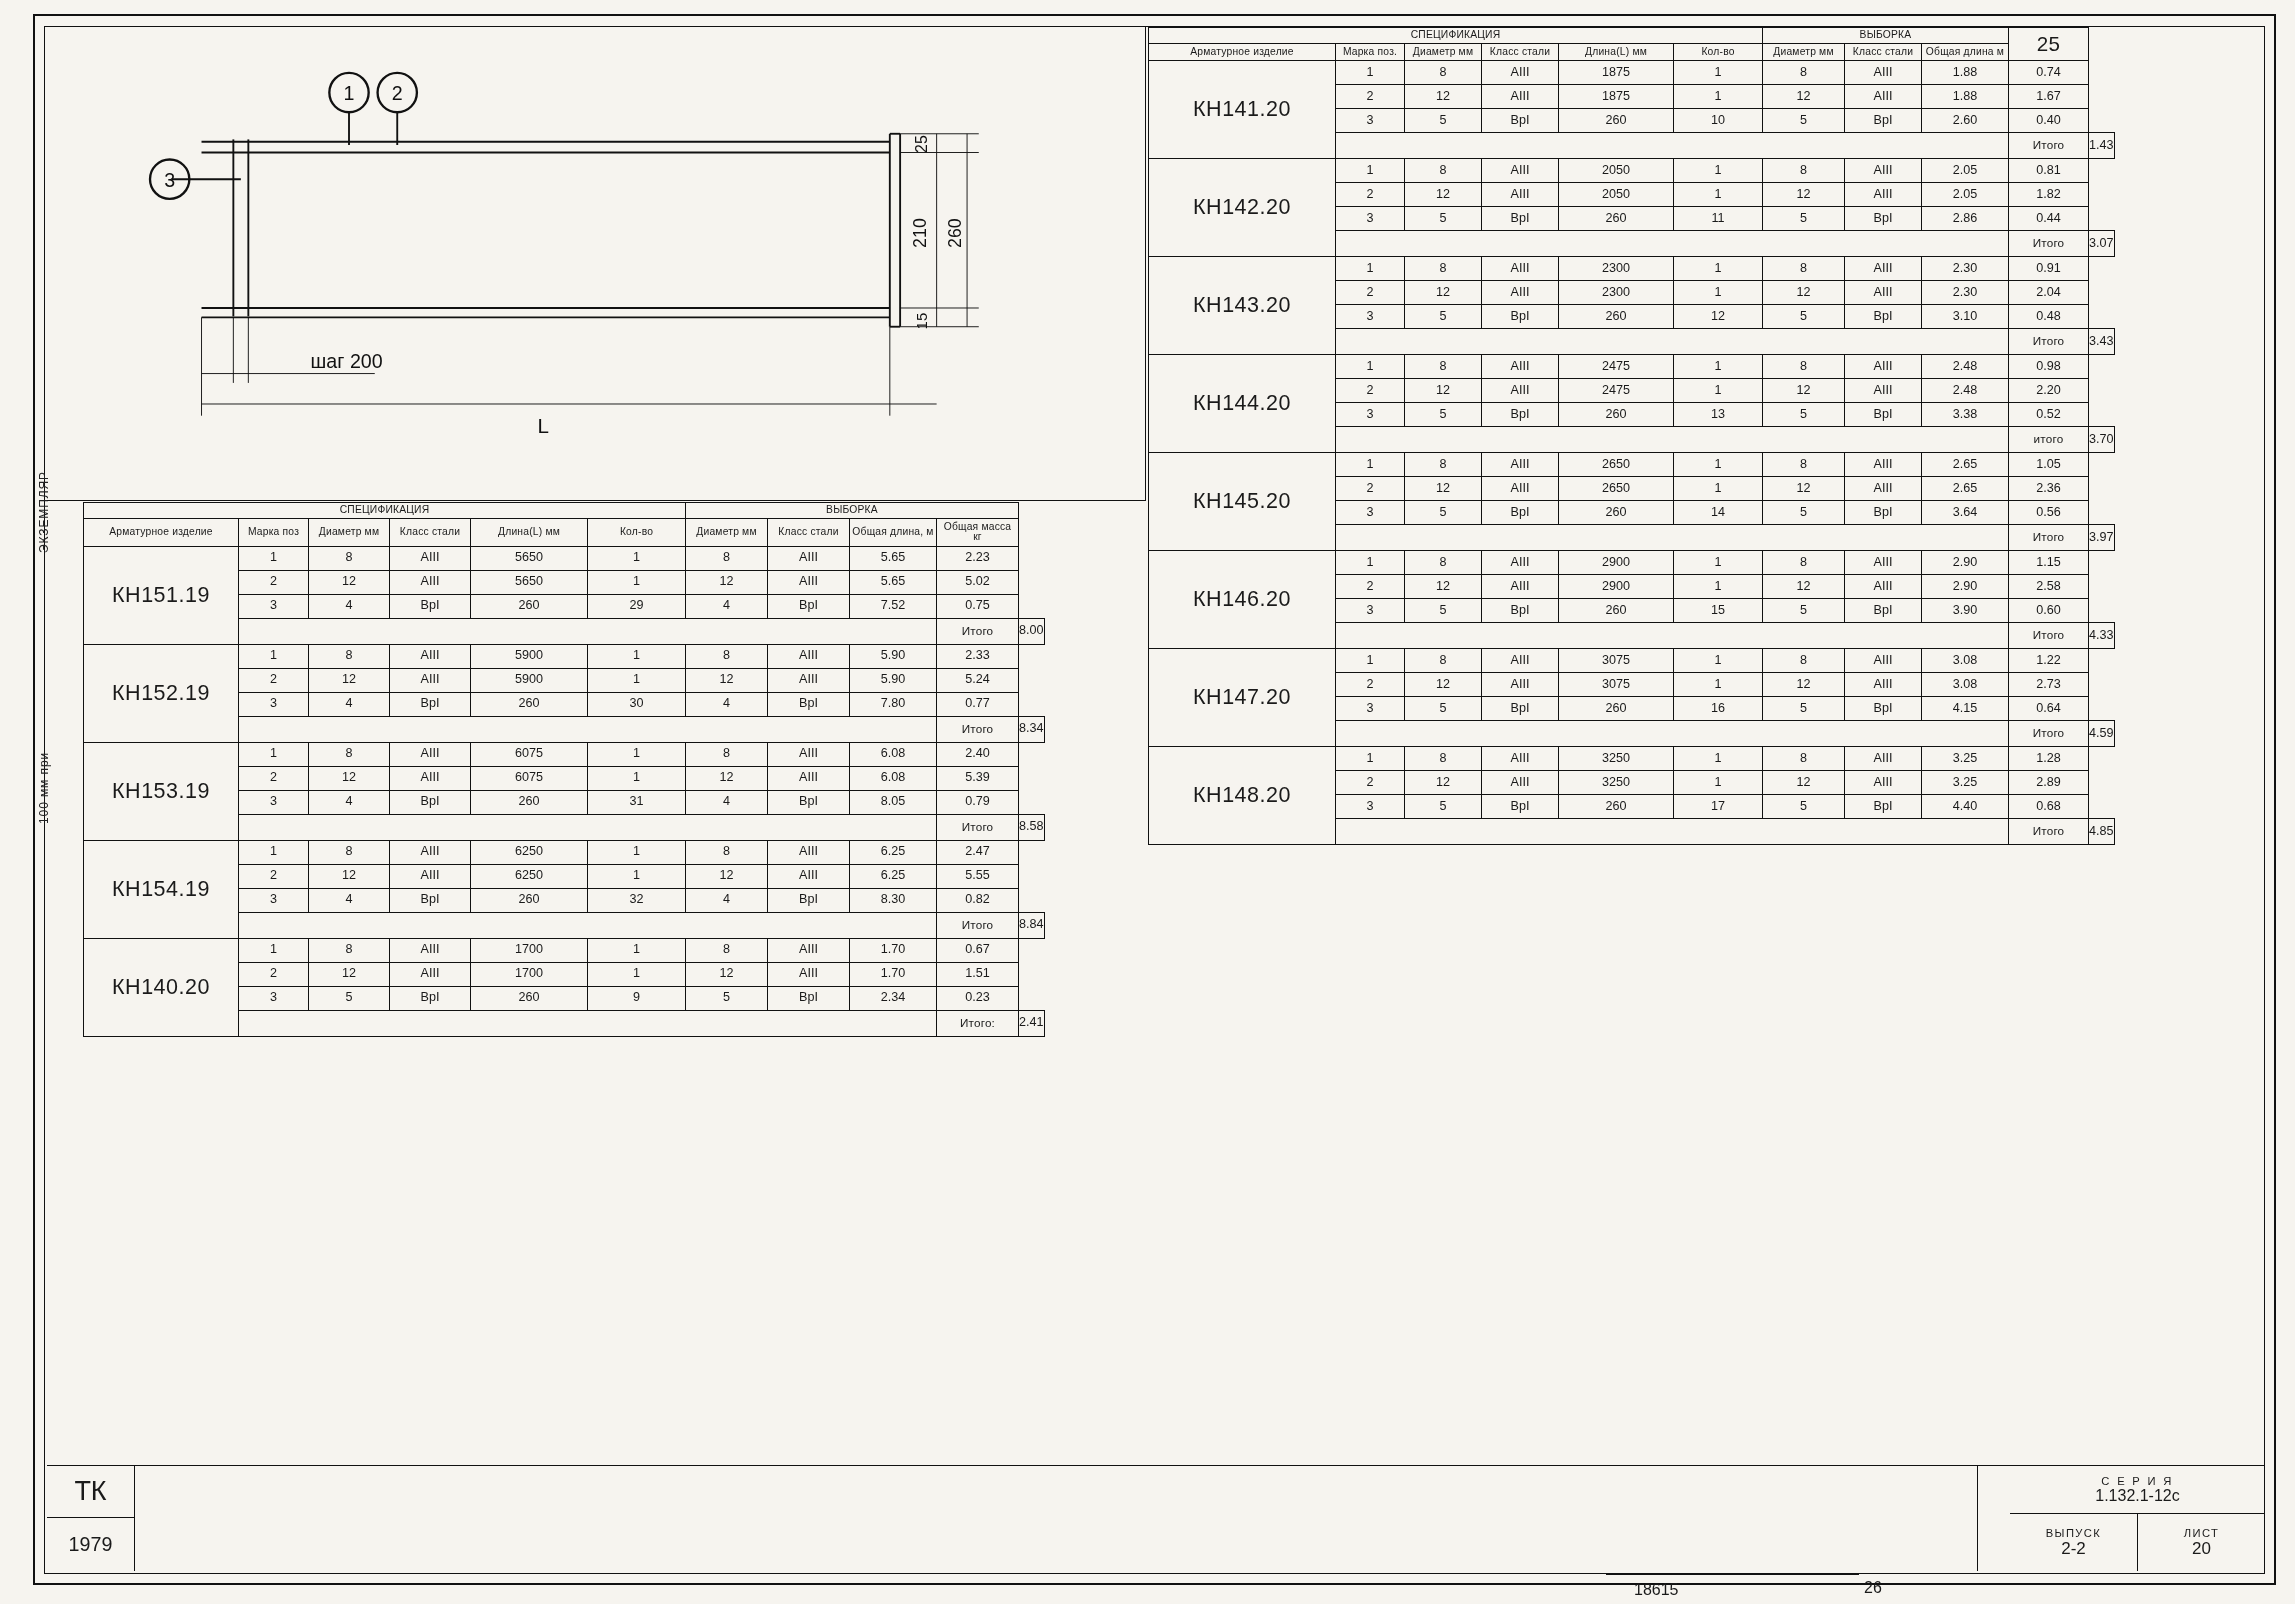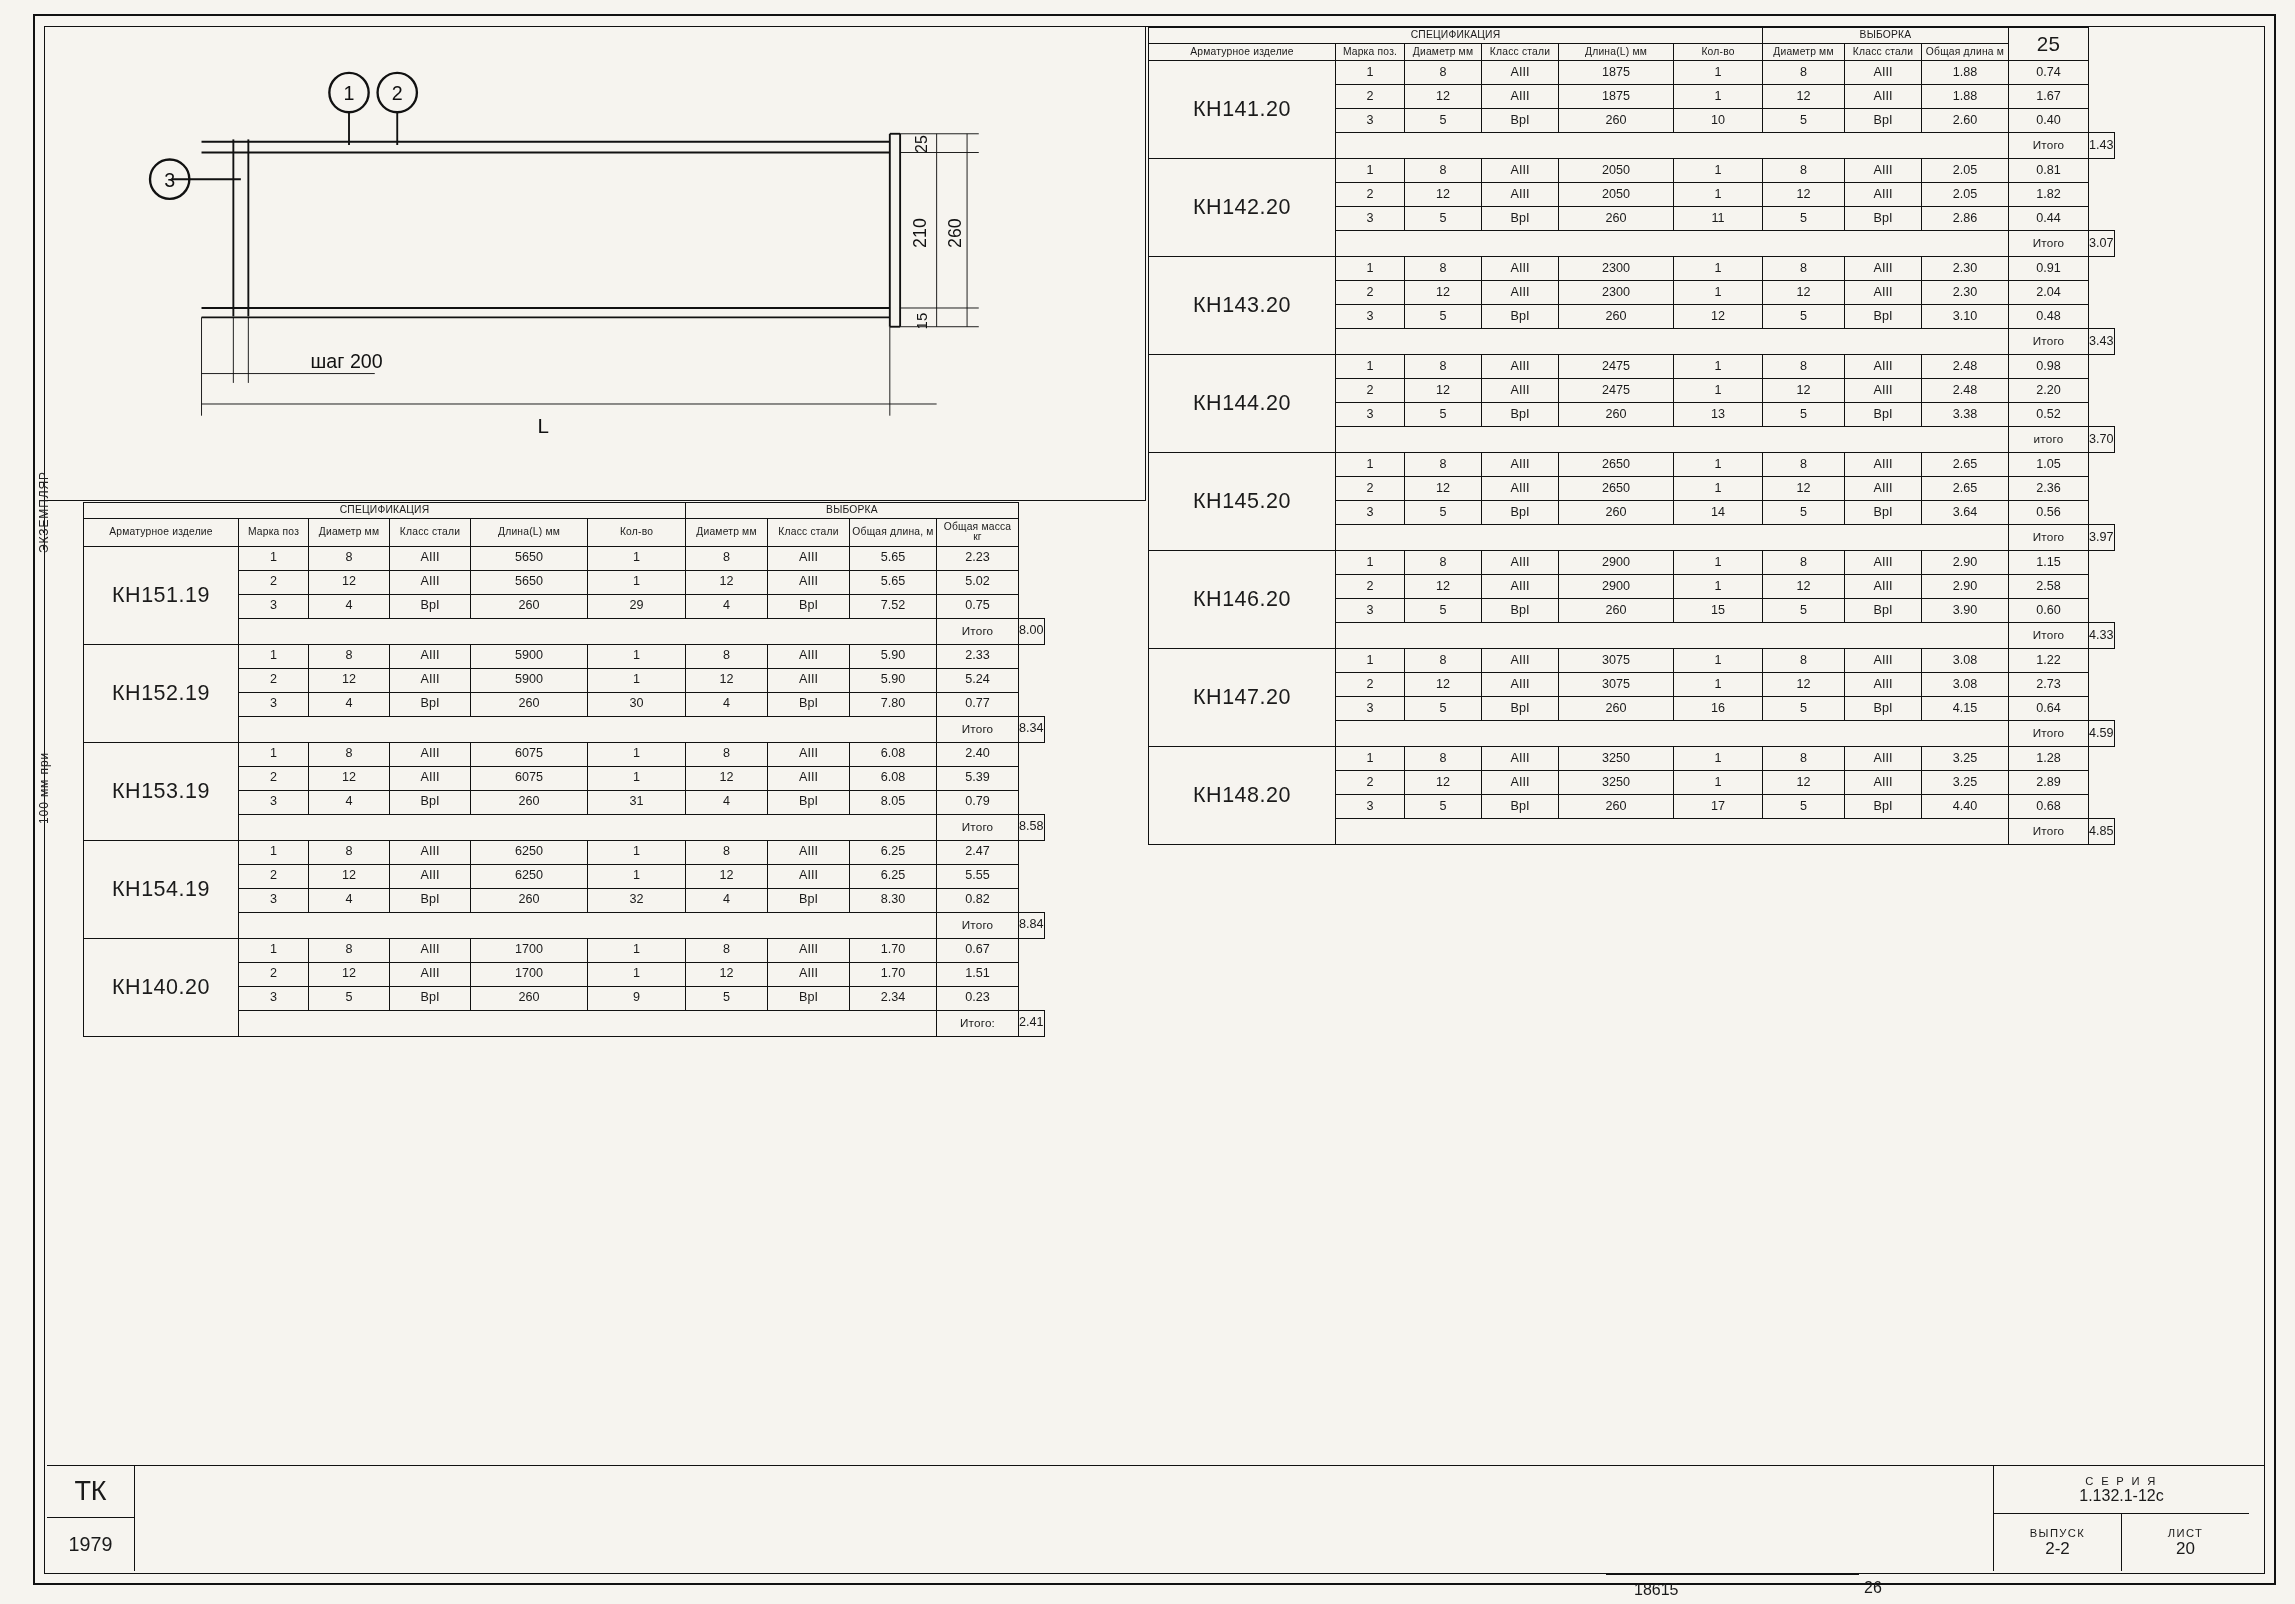--- a/index.html
+++ b/index.html
@@ -119,22 +119,23 @@
     border-right:1.9px solid #111;
   }
   .tb-tk .a{height:51px;border-bottom:1.4px solid #111;display:flex;align-items:center;justify-content:center;font-size:27px;}
   .tb-tk .b{height:53px;display:flex;align-items:center;justify-content:center;font-size:19.7px;}
   .tb-title{
     position:absolute;left:87px;top:0;right:255px;height:105px;
     display:flex;align-items:center;justify-content:center;
     font-size:26px;letter-spacing:0.9px;
   }
   .tb-right{
-    position:absolute;right:16px;top:0;width:255px;height:105px;
+    position:absolute;right:0;top:0;width:255px;height:105px;
     border-left:1.9px solid #111;
+    padding-left:32px;
   }
   .tb-right .r1{height:47px;border-bottom:1.4px solid #111;display:flex;flex-direction:column;align-items:center;justify-content:center;}
   .tb-right .r1 .s1{font-size:11.2px;letter-spacing:2.3px;}
   .tb-right .r1 .s2{font-size:16px;}
   .tb-right .r2{height:57px;display:flex;}
   .tb-right .r2 .c{flex:1;display:flex;flex-direction:column;align-items:center;justify-content:center;}
   .tb-right .r2 .c:first-child{border-right:1.4px solid #111;text-align:center;}
   .tb-right .r2 .lbl{font-size:11.2px;letter-spacing:1.4px;}
   .tb-right .r2 .val{font-size:17px;}
 

